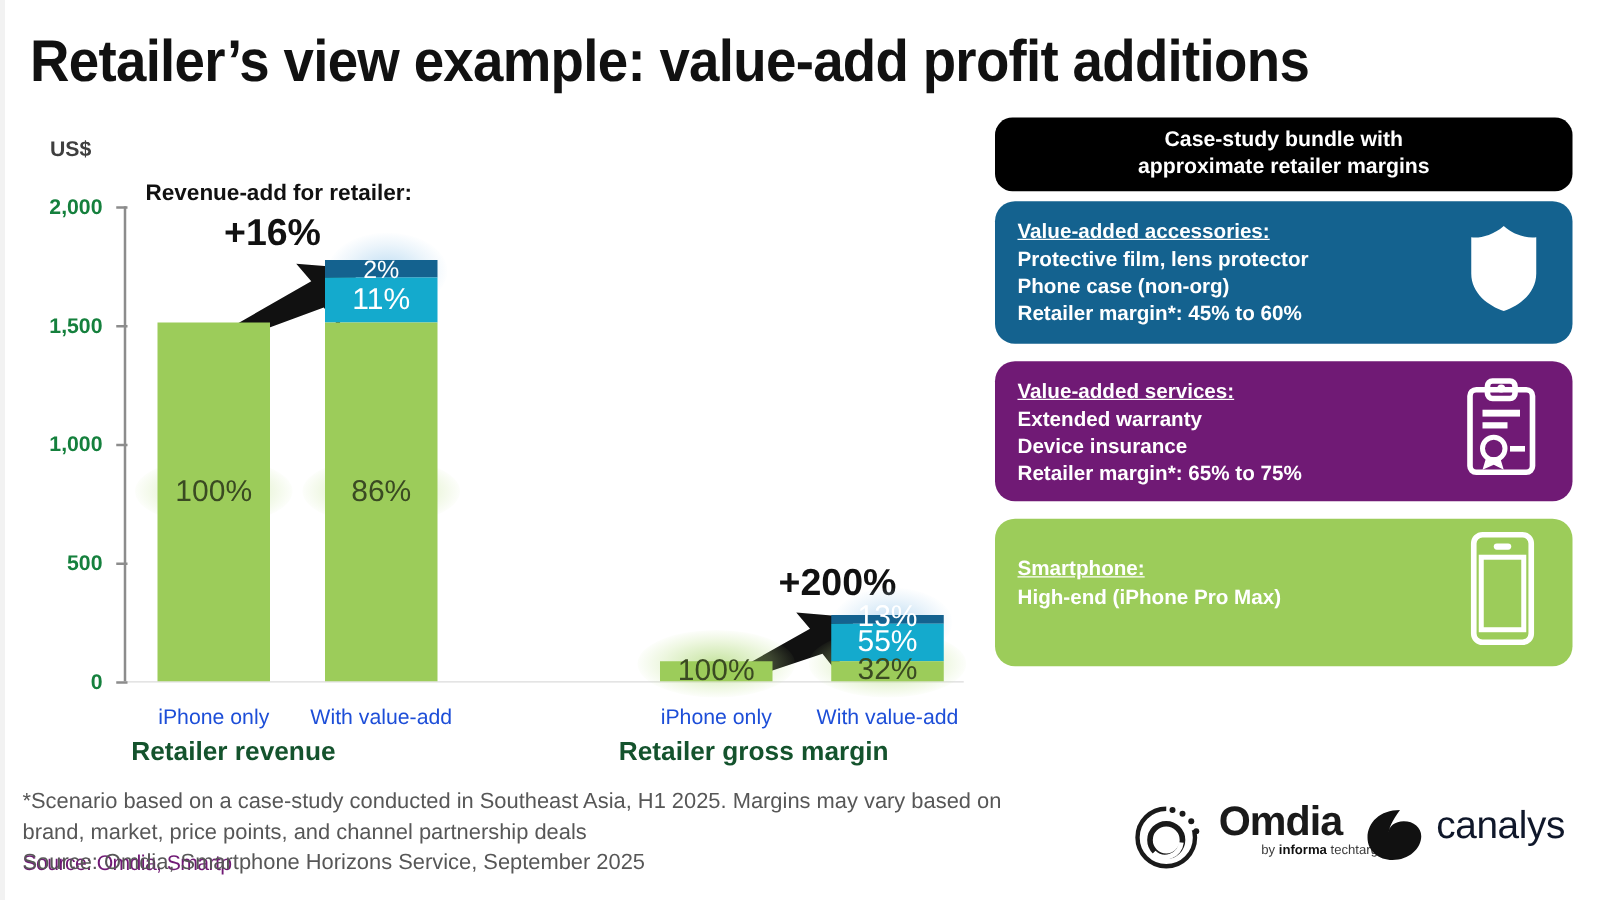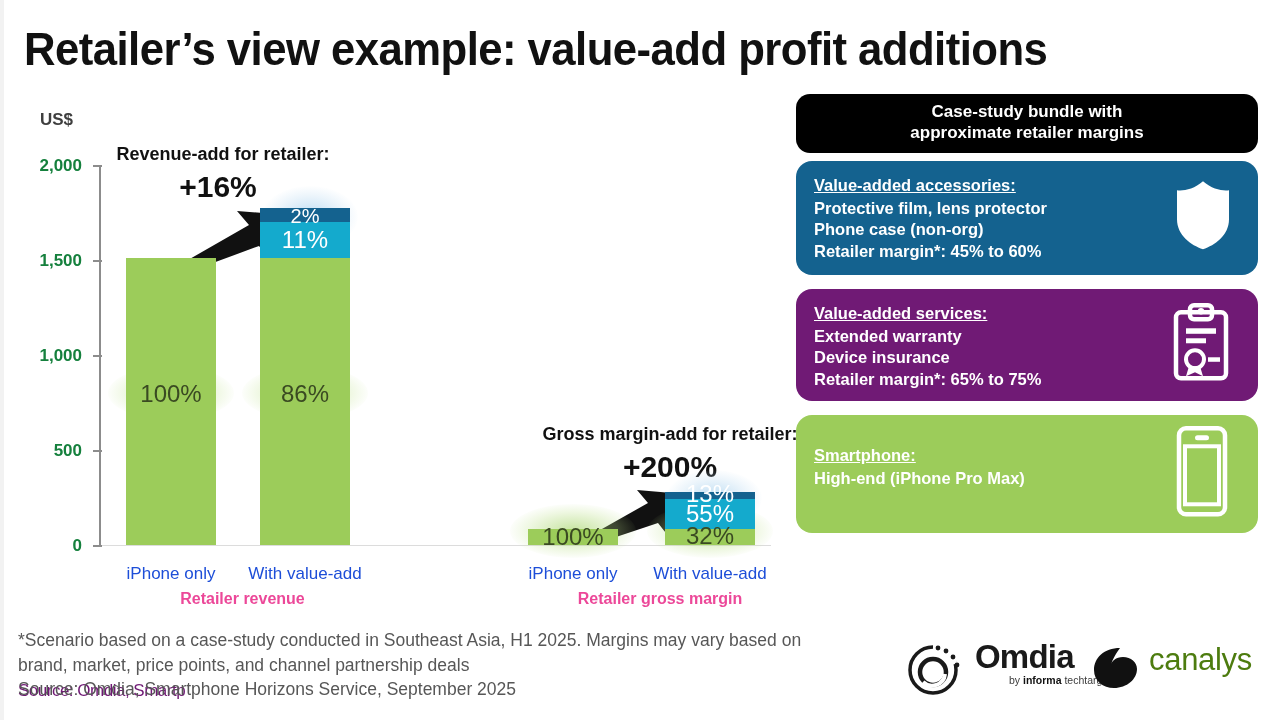--- a/index.html
+++ b/index.html
@@ -55,21 +55,21 @@
   .glow-green{
     position:absolute;border-radius:50%;
     background:radial-gradient(ellipse at center,rgba(150,205,80,0.55) 0%,rgba(190,225,140,0.26) 50%,rgba(255,255,255,0) 74%);
     pointer-events:none;
   }
 
   .cat-label{
     position:absolute;text-align:center;font-size:17px;color:#1d4ed8;
   }
   .group-label{
-    position:absolute;text-align:center;font-size:16px;font-weight:bold;color:#ec4899;
+    position:absolute;text-align:left;font-size:21px;font-weight:bold;color:#14532d;
   }
 
   .callout-title{
     position:absolute;text-align:center;font-size:18px;font-weight:bold;color:#111;
     white-space:nowrap;
   }
   .callout-value{
     position:absolute;text-align:center;font-size:30px;font-weight:bold;color:#111;
     white-space:nowrap;
   }
@@ -111,21 +111,21 @@
   .logos{position:absolute;left:905px;top:636px;width:360px;height:62px;}
   .logo-omdia-text{
     position:absolute;left:70px;top:2px;font-size:33px;font-weight:bold;color:#1a1a1a;
     letter-spacing:-0.8px;
   }
   .logo-omdia-sub{
     position:absolute;left:72px;top:38px;font-size:10.5px;color:#3c3c3c;white-space:nowrap;margin-left:32px;
   }
   .logo-omdia-sub b{color:#111;}
   .logo-canalys-text{
-    position:absolute;left:244px;top:6px;font-size:31px;color:#4d7c0f;letter-spacing:-0.3px;
+    position:absolute;left:244px;top:6px;font-size:31px;color:#0f172a;letter-spacing:-0.3px;
   }
 </style>
 </head>
 <body>
 
 <div class="slide">
   <div class="frame-edge"></div>
 
   <div class="title">Retailer’s view example: value-add profit additions</div>
 
@@ -169,21 +169,20 @@
       <div class="seg seg-green" style="top:50px;height:287px;"></div>
       <div class="seg-label lbl-white-sm" style="top:-2px;">2%</div>
       <div class="seg-label lbl-white" style="top:20px;">11%</div>
       <div class="seg-label lbl-green" style="top:174px;">86%</div>
     </div>
 
     <div class="cat-label" style="left:101px;top:478px;width:140px;">iPhone only</div>
     <div class="cat-label" style="left:228px;top:478px;width:154px;">With value-add</div>
     <div class="group-label" style="left:105px;top:504px;width:275px;">Retailer revenue</div>
 
-    <div class="callout-title" style="left:470px;top:338px;width:400px;">Gross margin-add for retailer:</div>
     <div class="callout-value" style="left:520px;top:364px;width:300px;">+200%</div>
 
     <svg style="position:absolute;left:580px;top:396px;" width="110" height="62" viewBox="0 0 110 62">
       <path d="M6 56 L68 21 L57 8 L104 12 L89 55 L78 41 L15 62 Z" fill="#111111"></path>
     </svg>
 
     <div class="glow-green" style="left:510px;top:418px;width:126px;height:54px;"></div>
     <div class="bar" style="left:528px;top:443px;width:90px;height:16px;">
       <div class="seg seg-green" style="top:0;height:16px;"></div>
       <div class="seg-label lbl-green" style="top:-4px;">100%</div>

